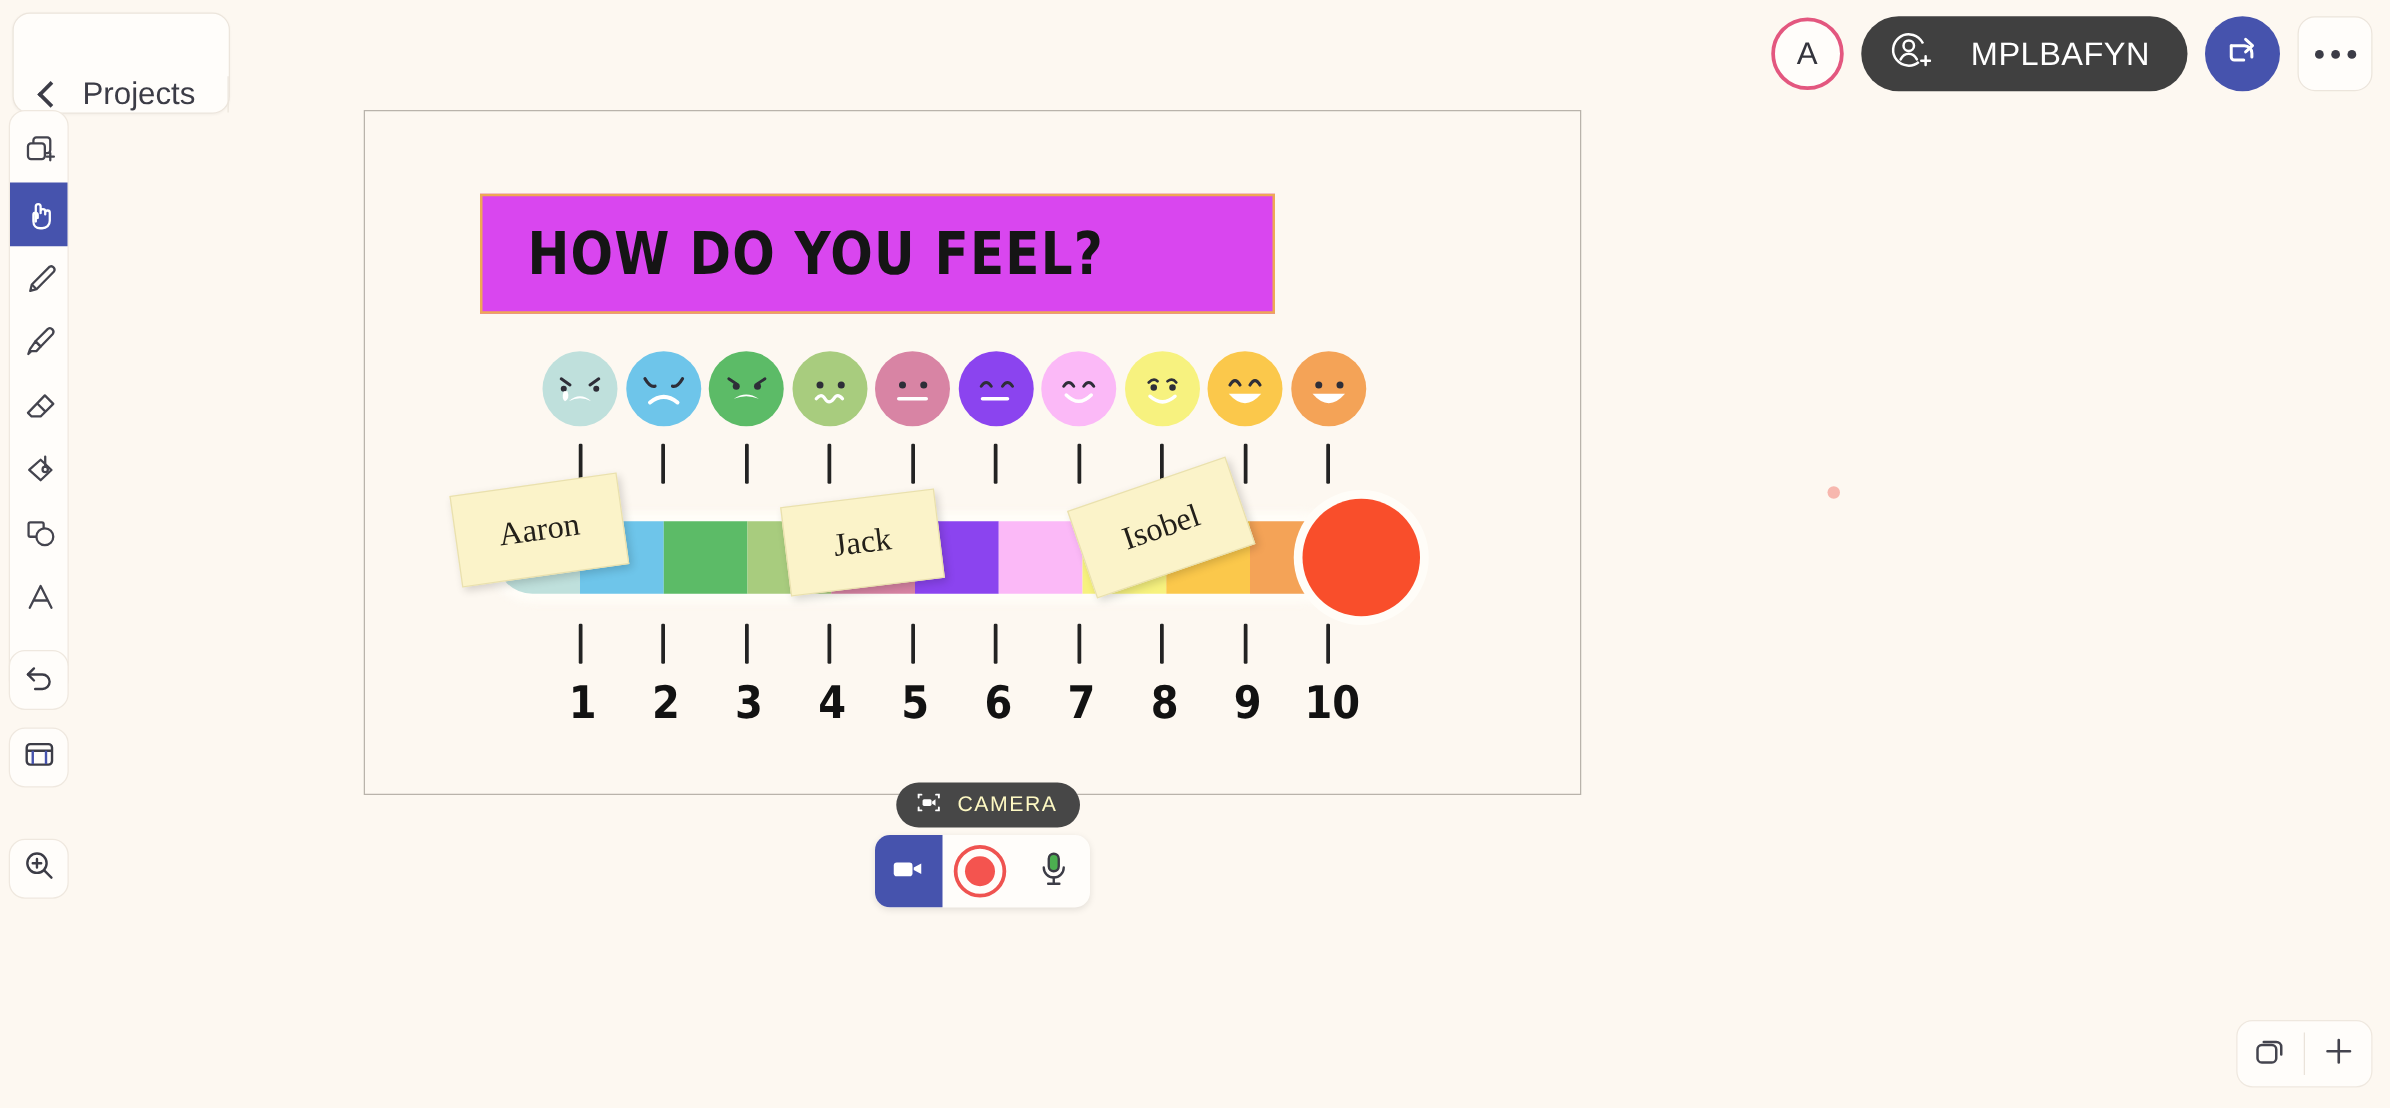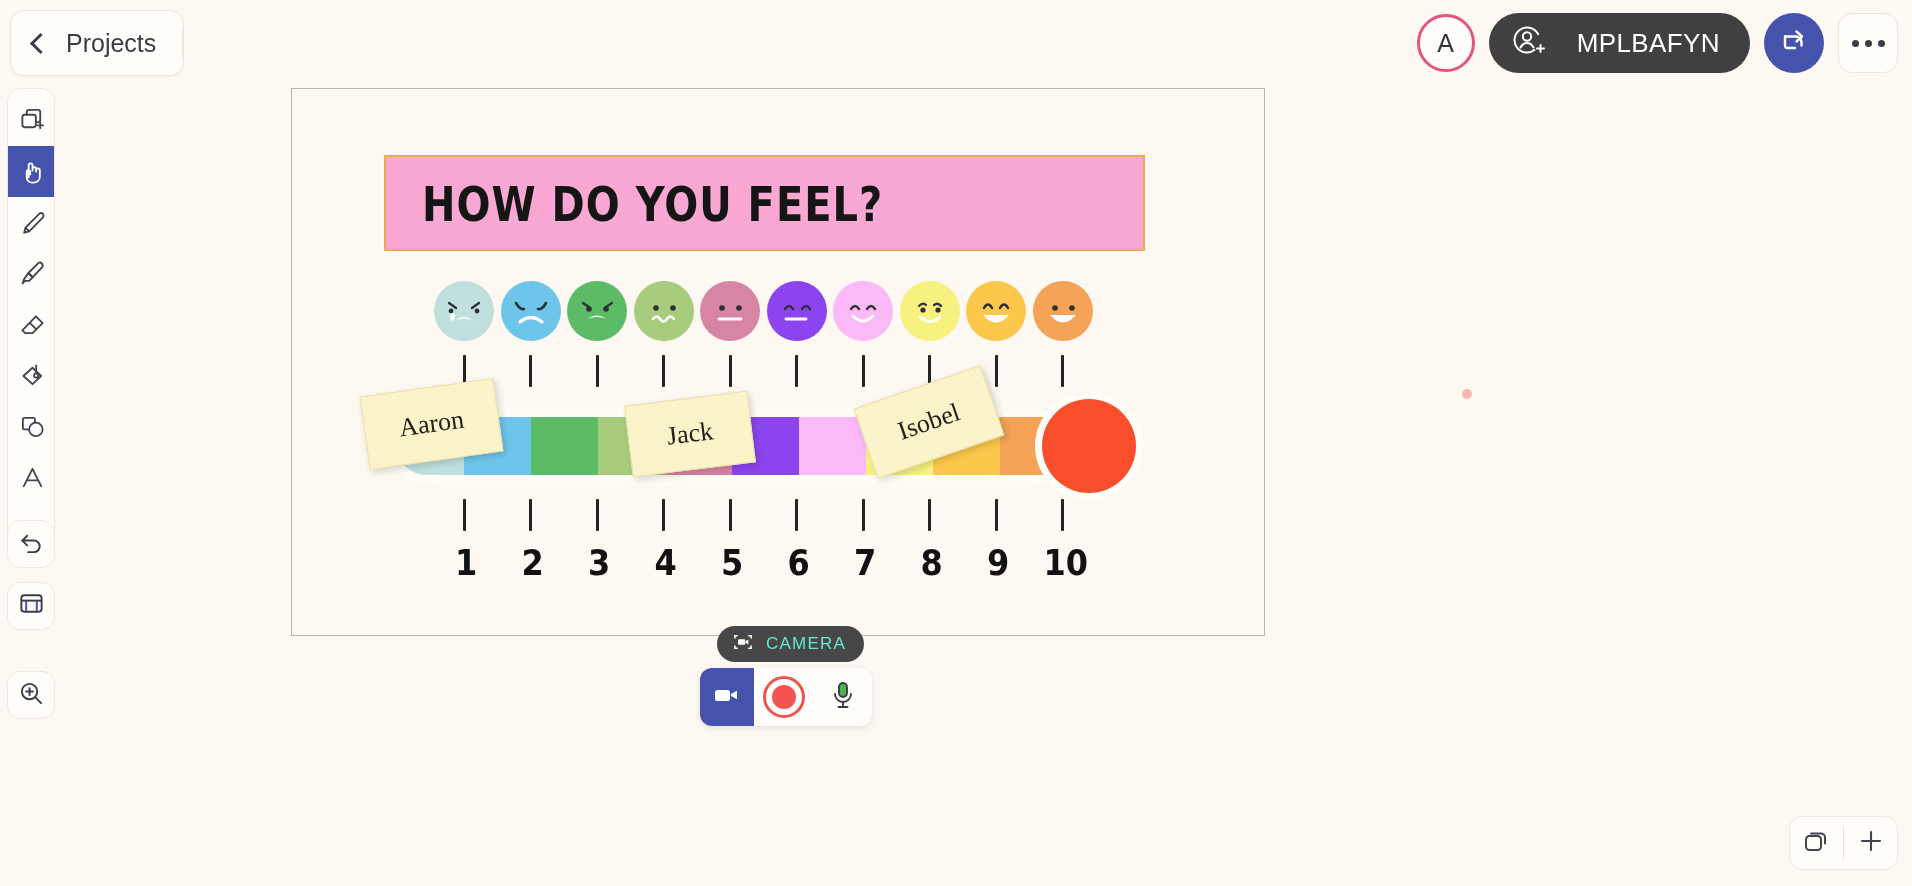--- a/index.html
+++ b/index.html
@@ -10,22 +10,22 @@
     background: #fdf8f1;
     font-family: "Liberation Sans", sans-serif;
   }
 
   
   #topbar {
     position: absolute; top: 0; left: 0; width: 1912px; height: 86px;
     background: #fdf8f1;
   }
   #nav-pill {
-    position: absolute; left: 10px; top: 10px; height: 66px;
-    display: flex; align-items: center;
+    position: absolute; left: 10px; top: 10px; height: 81px;
+    display: flex; align-items: flex-end;
     background: #fffdfa; border: 1px solid #ece5dc; border-radius: 14px;
     box-shadow: 0 1px 2px rgba(0,0,0,.04);
   }
   #back-btn {
     display: flex; align-items: center; gap: 16px;
     padding: 0 26px 0 22px; cursor: pointer;
     border-right: 1px solid #ece5dc;
   }
   #back-btn .label { font-size: 25px; color: #3c3c46; }
   .chev-left {
@@ -99,22 +99,22 @@
     width: 974px; height: 548px;
     background: #fdf8f1; border: 1px solid #b9b3ab;
   }
   #cursor-dot {
     position: absolute; left: 1462px; top: 389px; width: 10px; height: 10px;
     border-radius: 50%; background: #f7b7ae;
   }
 
   
   #banner {
-    position: absolute; left: 92px; top: 66px; width: 761px; height: 96px;
-    background: #f9a8d4; border: 2px solid #efa855;
+    position: absolute; left: 92px; top: 66px; width: 636px; height: 96px;
+    background: #d946ef; border: 2px solid #efa855;
   }
   #banner-title {
     position: absolute; left: 36px; top: 20px;
     font-family: "DejaVu Sans", sans-serif; font-weight: bold;
     font-size: 40px; letter-spacing: 1px; color: #151515;
     transform: scaleY(1.18); transform-origin: left top;
   }
   #banner-instructions {
     position: absolute; left: 460px; top: 24px; width: 290px;
     font-family: "DejaVu Sans", sans-serif; font-weight: bold;
@@ -175,21 +175,21 @@
     font-weight: bold; font-size: 32px; color: #121212;
     transform: scaleY(1.12); transform-origin: center top;
   }
 
   
   #camera-tip {
     position: absolute; left: 717px; top: 626px; height: 36px;
     background: #474747; border-radius: 18px; display: flex;
     align-items: center; gap: 12px; padding: 0 18px 0 15px;
   }
-  #camera-tip .label { color: #5eead4; font-size: 17px; letter-spacing: 1.2px; text-align: center; }
+  #camera-tip .label { color: #fef9c3; font-size: 17px; letter-spacing: 1.2px; text-align: center; }
 
   #rec-bar {
     position: absolute; left: 700px; top: 668px; width: 172px; height: 58px;
     background: #fffdfa; border-radius: 12px; display: flex;
     align-items: center; overflow: hidden;
     box-shadow: 0 2px 6px rgba(0,0,0,.10);
   }
   #cam-toggle {
     width: 54px; height: 58px; background: #4653ad;
     display: flex; align-items: center; justify-content: center; cursor: pointer;

